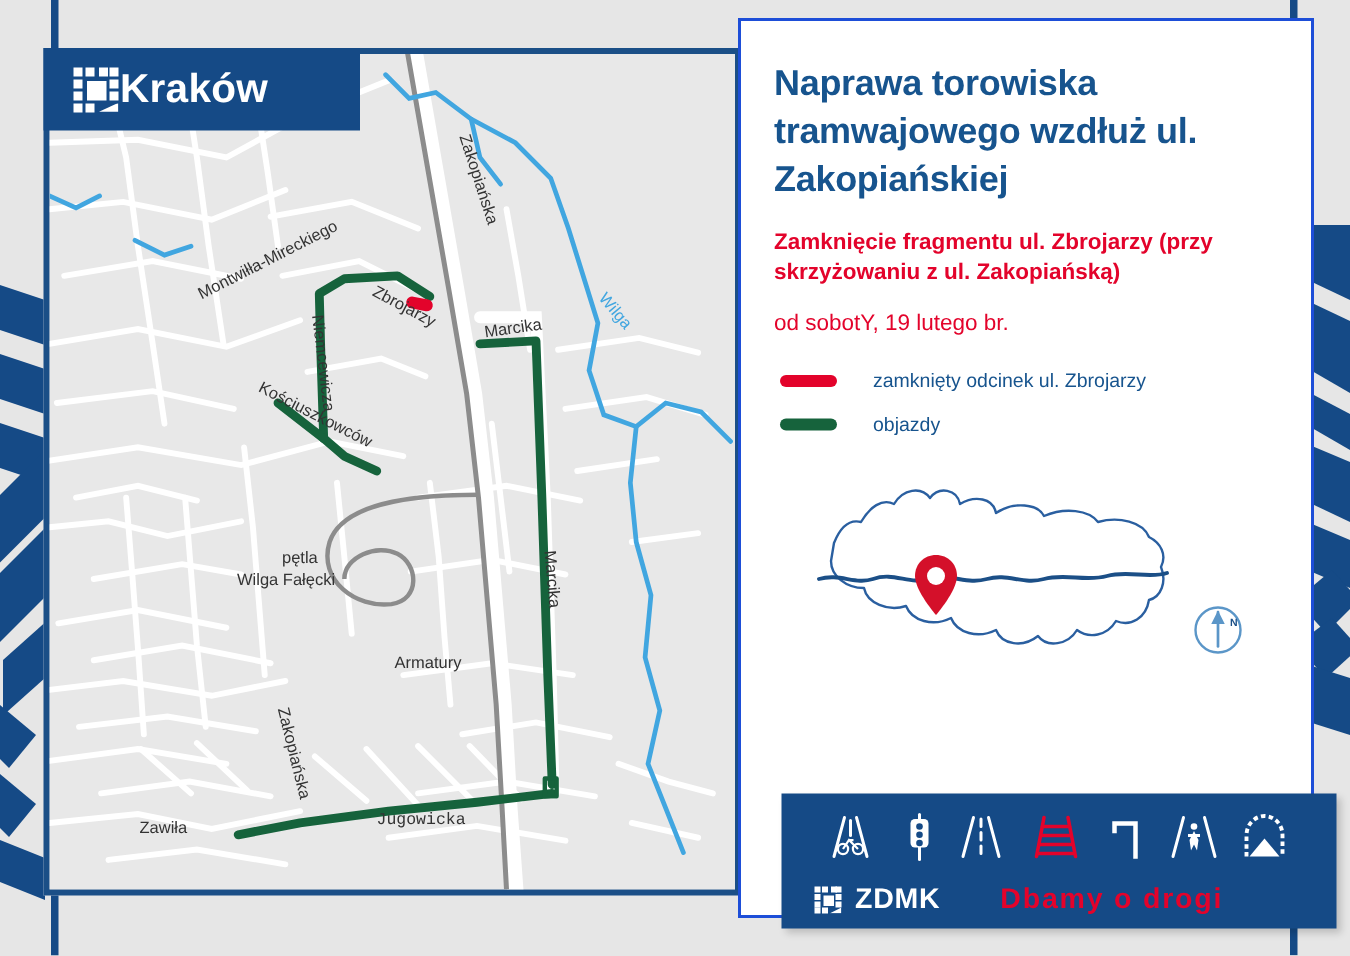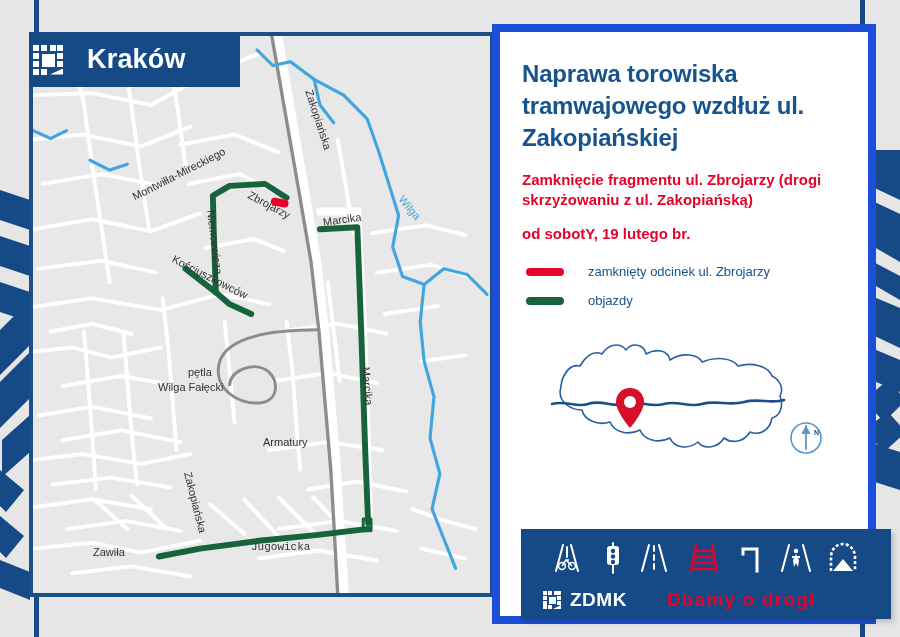--- a/index.html
+++ b/index.html
@@ -20,47 +20,47 @@
   .map-panel{
     position:absolute;left:29px;top:32px;width:465px;height:565px;
     border:4px solid #1b4f87;box-sizing:border-box;background:#e8e8e8;
     overflow:hidden;
   }
   .map-canvas{position:absolute;left:0;top:0;width:100%;height:100%;}
 
   
   .krakow-badge{
     position:absolute;left:29px;top:32px;width:211px;height:55px;
-    background:#154a86;display:flex;align-items:center;gap:24px;
-    padding-left:4px;box-sizing:border-box;z-index:5;
+    background:#154a86;display:flex;align-items:center;gap:1px;
+    padding-left:20px;box-sizing:border-box;z-index:5;
   }
   .krakow-badge .wordmark{
     color:#ffffff;font-size:27px;font-weight:bold;letter-spacing:.2px;
     line-height:1;
   }
   .kmark{width:30px;height:30px;position:relative;flex:0 0 30px;}
   .kmark i{position:absolute;background:#fff;display:block;}
 
   
   .info-panel{
-    position:absolute;left:492px;top:24px;width:384px;height:600px;
-    background:#ffffff;border:8px solid #1d4ed8;box-sizing:border-box;
+    position:absolute;left:492px;top:12px;width:384px;height:600px;
+    background:#ffffff;border:2px solid #1d4ed8;box-sizing:border-box;
   }
   .info-inner{position:absolute;left:0;top:0;right:0;bottom:0;padding:26px 22px 0 22px;box-sizing:border-box;}
 
   .headline{
     color:#17548e;font-size:24px;font-weight:bold;line-height:1.33;
     margin:0 0 16px 0;letter-spacing:-.2px;
   }
   .subhead{
     color:#e3032b;font-size:15px;font-weight:bold;line-height:1.38;
     margin:0 0 14px 0;
   }
   .datetext{
-    color:#e3032b;font-size:15px;font-weight:bold;margin:0 0 22px 0;
+    color:#e3032b;font-size:15px;font-weight:normal;margin:0 0 22px 0;
   }
 
   .legend{margin:0 0 26px 4px;}
   .legend-row{display:flex;align-items:center;margin-bottom:14px;}
   .legend-swatch{width:38px;height:8px;border-radius:4px;flex:0 0 38px;}
   .legend-label{color:#17548e;font-size:13px;margin-left:24px;}
 
   .stayup{text-align:center;color:#17548e;font-weight:bold;font-size:13.5px;line-height:1.45;margin-bottom:6px;}
 
   .citymap-wrap{position:relative;width:100%;height:130px;margin-top:4px;}
@@ -252,21 +252,21 @@
       <i style="left:17px;top:24px;width:13px;height:6px;clip-path:polygon(0 100%,100% 100%,100% 0);"></i>
       <i style="left:9px;top:9px;width:13px;height:13px;"></i>
       <i style="left:24px;top:0;width:6px;height:6px;"></i>
     </span>
     <span class="wordmark">Kraków</span>
   </div>
 
   <div class="info-panel">
     <div class="info-inner">
       <h1 class="headline">Naprawa torowiska tramwajowego wzdłuż ul. Zakopiańskiej</h1>
-      <p class="subhead">Zamknięcie fragmentu ul. Zbrojarzy (drogi skrzyżowaniu z ul. Zakopiańską)</p>
+      <p class="subhead">Zamknięcie fragmentu ul. Zbrojarzy (przy skrzyżowaniu z ul. Zakopiańską)</p>
       <p class="datetext">od sobotY, 19 lutego br.</p>
 
       <div class="legend">
         <div class="legend-row">
           <span class="legend-swatch" style="background:#e3032b"></span>
           <span class="legend-label">zamknięty odcinek ul. Zbrojarzy</span>
         </div>
         <div class="legend-row">
           <span class="legend-swatch" style="background:#16633c"></span>
           <span class="legend-label">objazdy</span>

